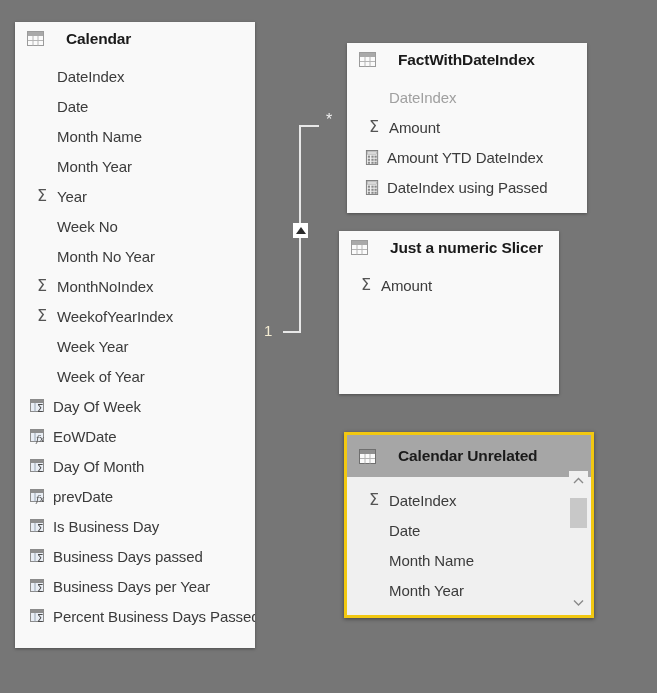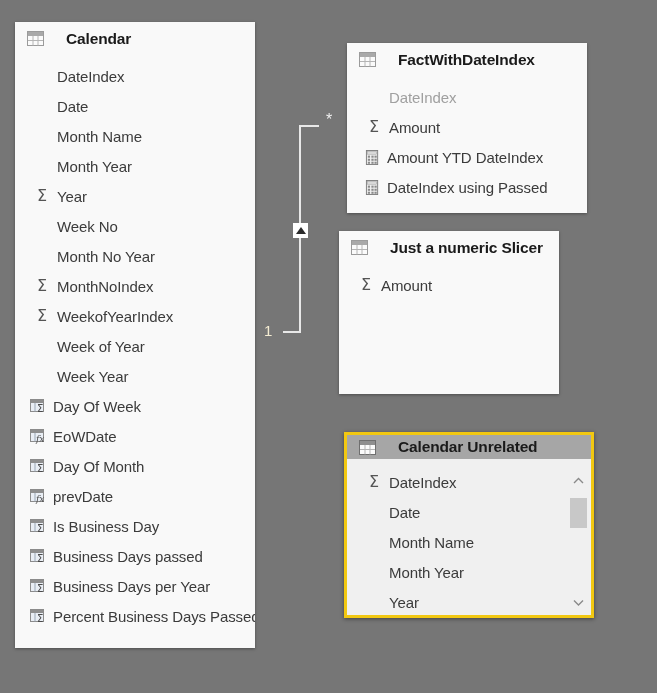--- a/index.html
+++ b/index.html
@@ -37,21 +37,21 @@
   .card-header {
     display: flex;
     align-items: center;
     height: 33px;
     padding-left: 12px;
     box-sizing: border-box;
     gap: 12px;
   }
   .table-card.selected .card-header {
     background: #a6a6a6;
-    height: 24px;
+    height: 42px;
   }
   .card-title {
     font-size: 15.5px;
     font-weight: bold;
     color: #1a1a1a;
     margin-left: 10px;
     letter-spacing: -0.15px;
     white-space: nowrap;
   }
 
@@ -227,24 +227,24 @@
           </span>
         <span class="field-name">MonthNoIndex</span>
         </div>
       <div class="field-row has-icon" style="padding-left:42px">
         <span class="field-icon" style="margin-left:-24px">
             <span class="sigma-glyph">Σ</span>
           </span>
         <span class="field-name">WeekofYearIndex</span>
         </div>
       <div class="field-row">
+          <span class="field-name">Week Year</span>
+        </div>
+      <div class="field-row">
           <span class="field-name">Week of Year</span>
-        </div>
-      <div class="field-row">
-          <span class="field-name">Week Year</span>
         </div>
 
       <div class="field-row" style="padding-left:42px">
         <span class="field-icon" style="margin-left:-28px">
           <svg viewBox="0 0 16 16" width="16" height="16">
             <rect x="0.5" y="1.5" width="13" height="12" fill="#e9eef5" stroke="#8b8b8b"></rect>
             <rect x="1" y="2" width="12" height="3" fill="#8e8e8e"></rect>
             <line x1="5" y1="5" x2="5" y2="13.5" stroke="#9aa7b5"></line>
             <text x="7" y="14" font-size="10" font-family="DejaVu Sans, sans-serif" fill="#4b4b4b">Σ</text>
           </svg>

